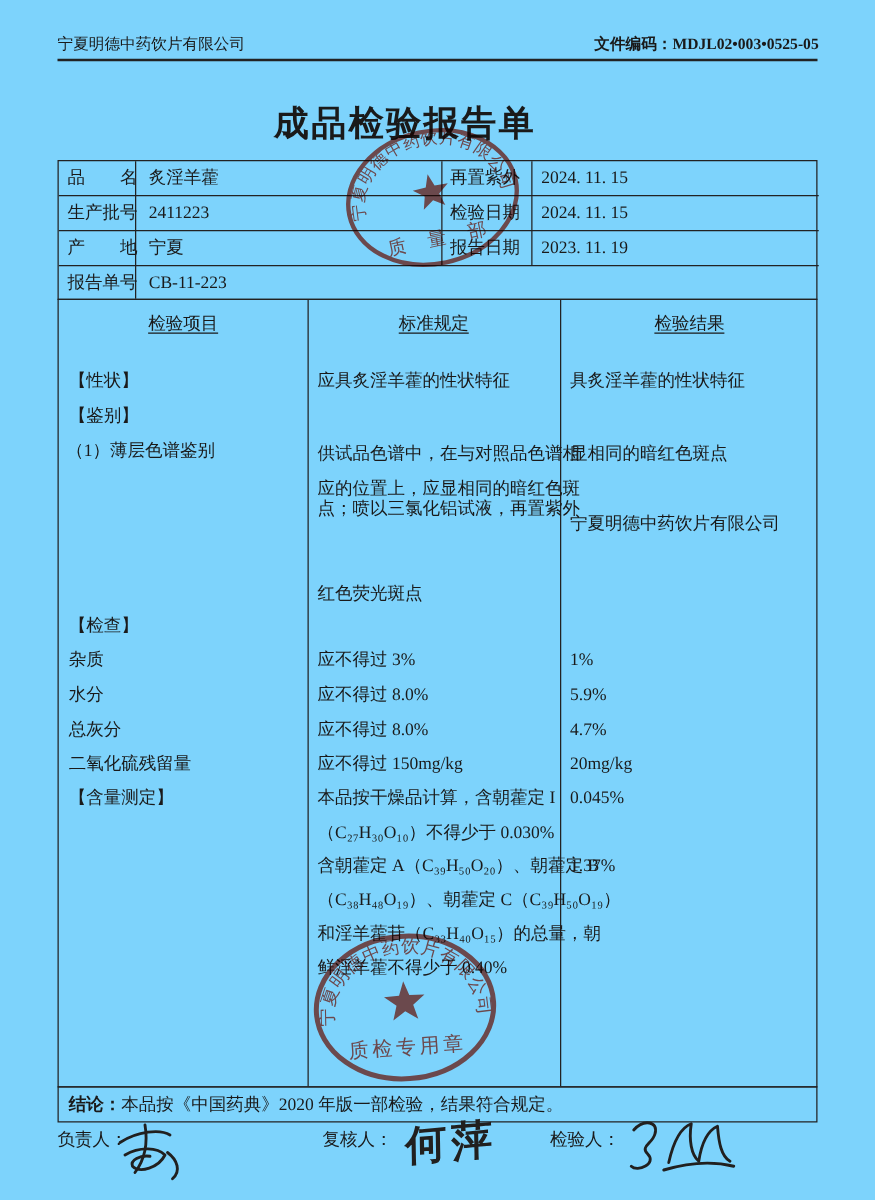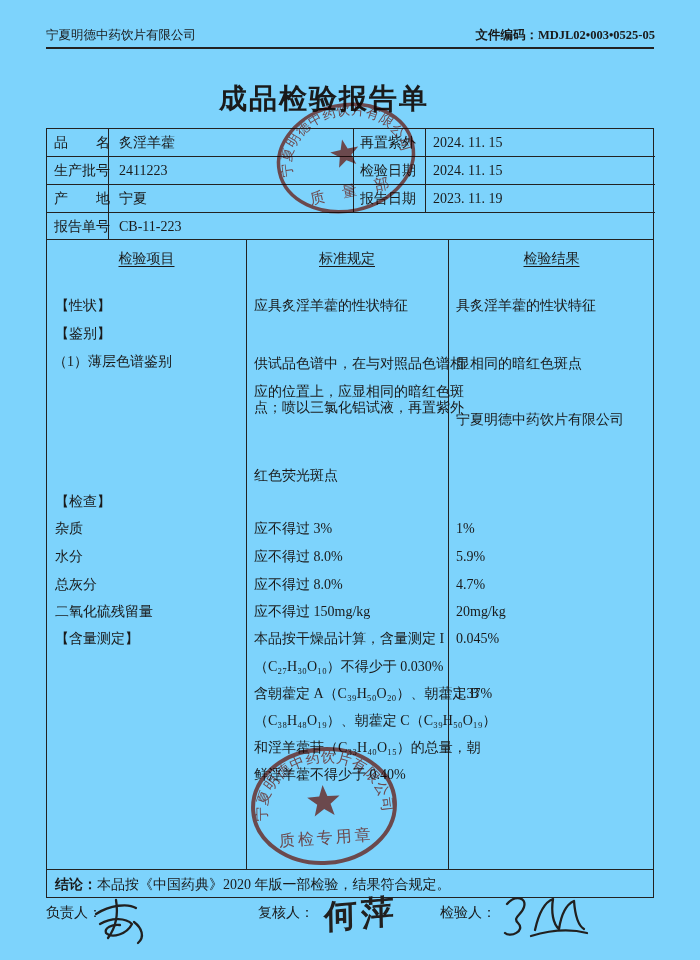--- a/index.html
+++ b/index.html
@@ -88,21 +88,21 @@
     <div class="abs s14" style="left:207px;top:309px;">应不得过 8.0%</div>
     <div class="abs s14" style="left:409px;top:309px;">5.9%</div>
     <div class="abs s14" style="left:8px;top:337px;">总灰分</div>
     <div class="abs s14" style="left:207px;top:337px;">应不得过 8.0%</div>
     <div class="abs s14" style="left:409px;top:337px;">4.7%</div>
     <div class="abs s14" style="left:8px;top:364px;">二氧化硫残留量</div>
     <div class="abs s14" style="left:207px;top:364px;">应不得过 150mg/kg</div>
     <div class="abs s14" style="left:409px;top:364px;">20mg/kg</div>
 
     <div class="abs s14" style="left:8px;top:391px;">【含量测定】</div>
-    <div class="abs s14" style="left:207px;top:391px;">本品按干燥品计算，含量测定 I</div>
+    <div class="abs s14" style="left:207px;top:391px;">本品按干燥品计算，含朝藿定 I</div>
     <div class="abs s14" style="left:207px;top:419px;">（C₂₇H₃₀O₁₀）不得少于 0.030%</div>
     <div class="abs s14" style="left:207px;top:446px;">含朝藿定 A（C₃₉H₅₀O₂₀）、朝藿定 B</div>
     <div class="abs s14" style="left:207px;top:473px;">（C₃₈H₄₈O₁₉）、朝藿定 C（C₃₉H₅₀O₁₉）</div>
     <div class="abs s14" style="left:207px;top:500px;">和淫羊藿苷（C₃₃H₄₀O₁₅）的总量，朝</div>
     <div class="abs s14" style="left:207px;top:527px;">鲜淫羊藿不得少于 0.40%</div>
     <div class="abs s14" style="left:409px;top:391px;">0.045%</div>
     <div class="abs s14" style="left:409px;top:446px;">1.37%</div>
   </div>
 
   <div class="box" style="left:46px;top:869px;width:608px;height:29px;">

